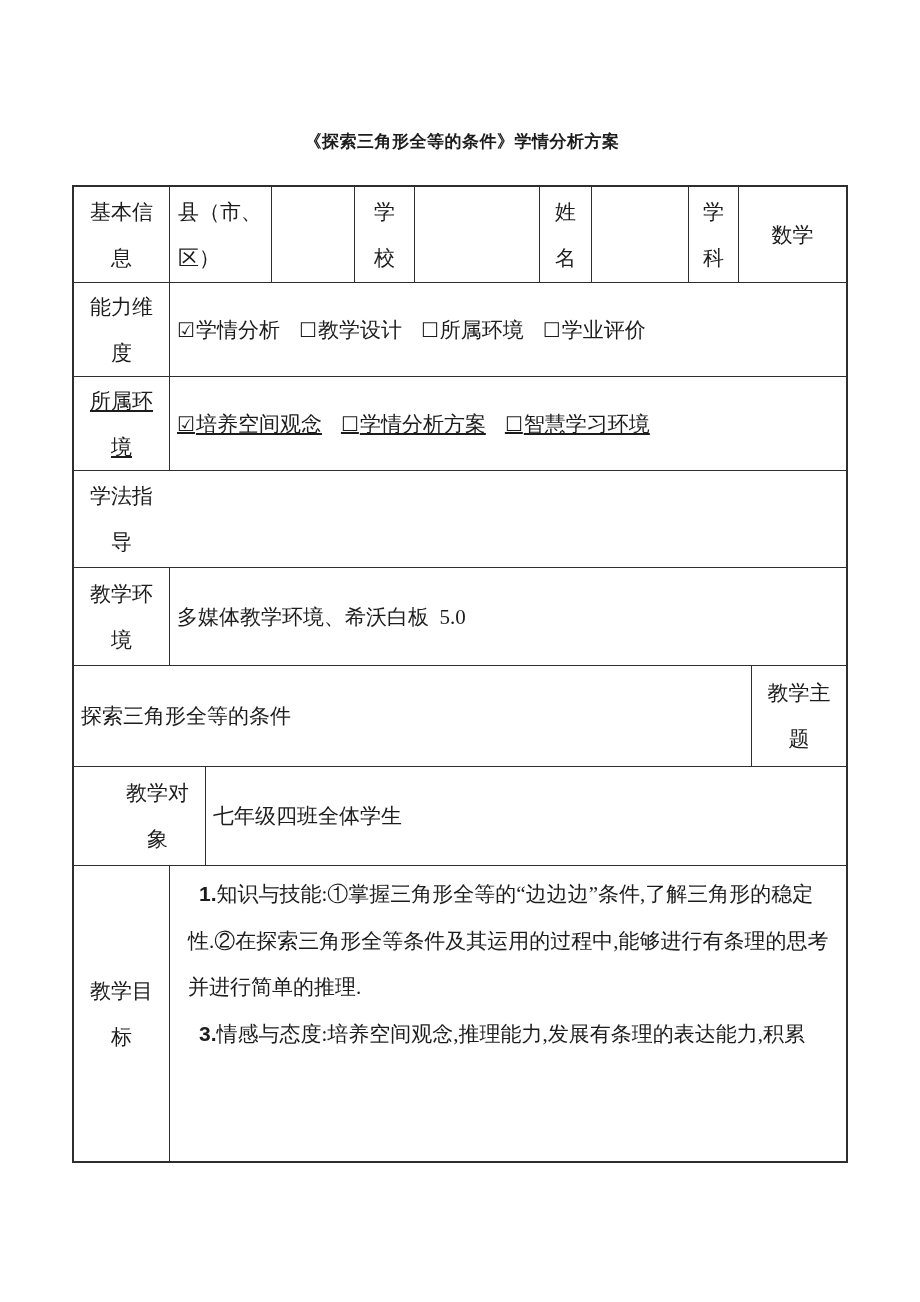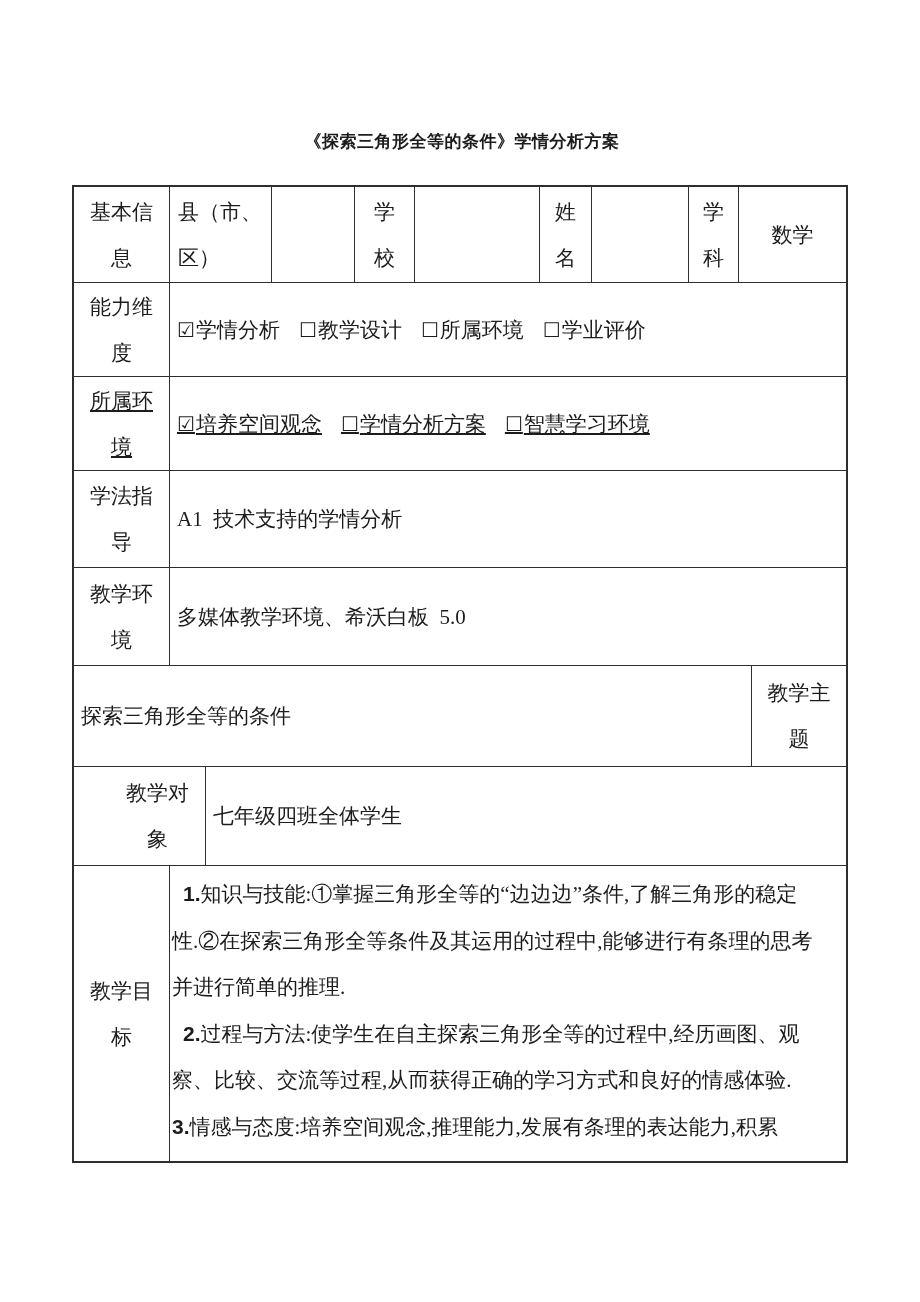--- a/index.html
+++ b/index.html
@@ -46,21 +46,21 @@
   
   .content-cell{
     flex:1 1 auto;justify-content:flex-start;text-align:left;
     padding:0 12px 0 7px;white-space:pre-wrap;
   }
   .cb-cell{flex:1 1 auto;justify-content:flex-start;padding-left:7px;}
   .cb-item{display:inline-flex;align-items:center;}
   .cb-item + .cb-item{margin-left:19px;}
   .cb-glyph{font-family:"DejaVu Sans",sans-serif;font-size:20px;margin-right:1px;}
   
-  .obj-cell{flex:1 1 auto;display:block;padding:5px 16px 0 2px;}
+  .obj-cell{flex:1 1 auto;display:block;padding:5px 16px 0 18px;}
   .obj-p{margin:0;font-size:21px;line-height:46.5px;text-indent:11px;text-align:left;}
   .obj-p:nth-of-type(3){text-indent:0;}
   .pnum{font-family:"Liberation Sans","DejaVu Sans",sans-serif;font-weight:bold;}
 </style>
 </head>
 <body>
 
 <div>
   <h1 class="doc-title">《探索三角形全等的条件》学情分析方案</h1>
 
@@ -113,21 +113,20 @@
           </span>
         <span class="cb-item">
             <span class="cb-glyph">☐</span>
             <span>智慧学习环境</span>
           </span>
       </div>
     </div>
 
     <div class="row r4">
       <div class="cell label-cell">学法指导</div>
-      <div class="cell content-cell">A1  技术支持的学情分析</div>
     </div>
 
     <div class="row r5">
       <div class="cell label-cell">教学环境</div>
       <div class="cell content-cell">多媒体教学环境、希沃白板  5.0</div>
     </div>
 
     <div class="row r6">
       <div class="cell content-cell">探索三角形全等的条件</div>
       <div class="cell label-cell">教学主题</div>
@@ -135,19 +134,18 @@
 
     <div class="row r7">
       <div class="cell label-cell">教学对象</div>
       <div class="cell content-cell">七年级四班全体学生</div>
     </div>
 
     <div class="row r8">
       <div class="cell label-cell">教学目标</div>
       <div class="cell obj-cell">
         <p class="obj-p"><span class="pnum">1.</span><span>知识与技能:①掌握三角形全等的“边边边”条件,了解三角形的稳定性.②在探索三角形全等条件及其运用的过程中,能够进行有条理的思考并进行简单的推理.</span></p>
-        <p class="obj-p"><span class="pnum">2.</span><span>过程与方法:使学生在自主探索三角形全等的过程中,经历画图、观察、比较、交流等过程,从而获得正确的学习方式和良好的情感体验.</span></p>
         <p class="obj-p"><span class="pnum">3.</span><span>情感与态度:培养空间观念,推理能力,发展有条理的表达能力,积累</span></p>
       </div>
     </div>
 
   </div>
 </div>
 
 </body></html>

